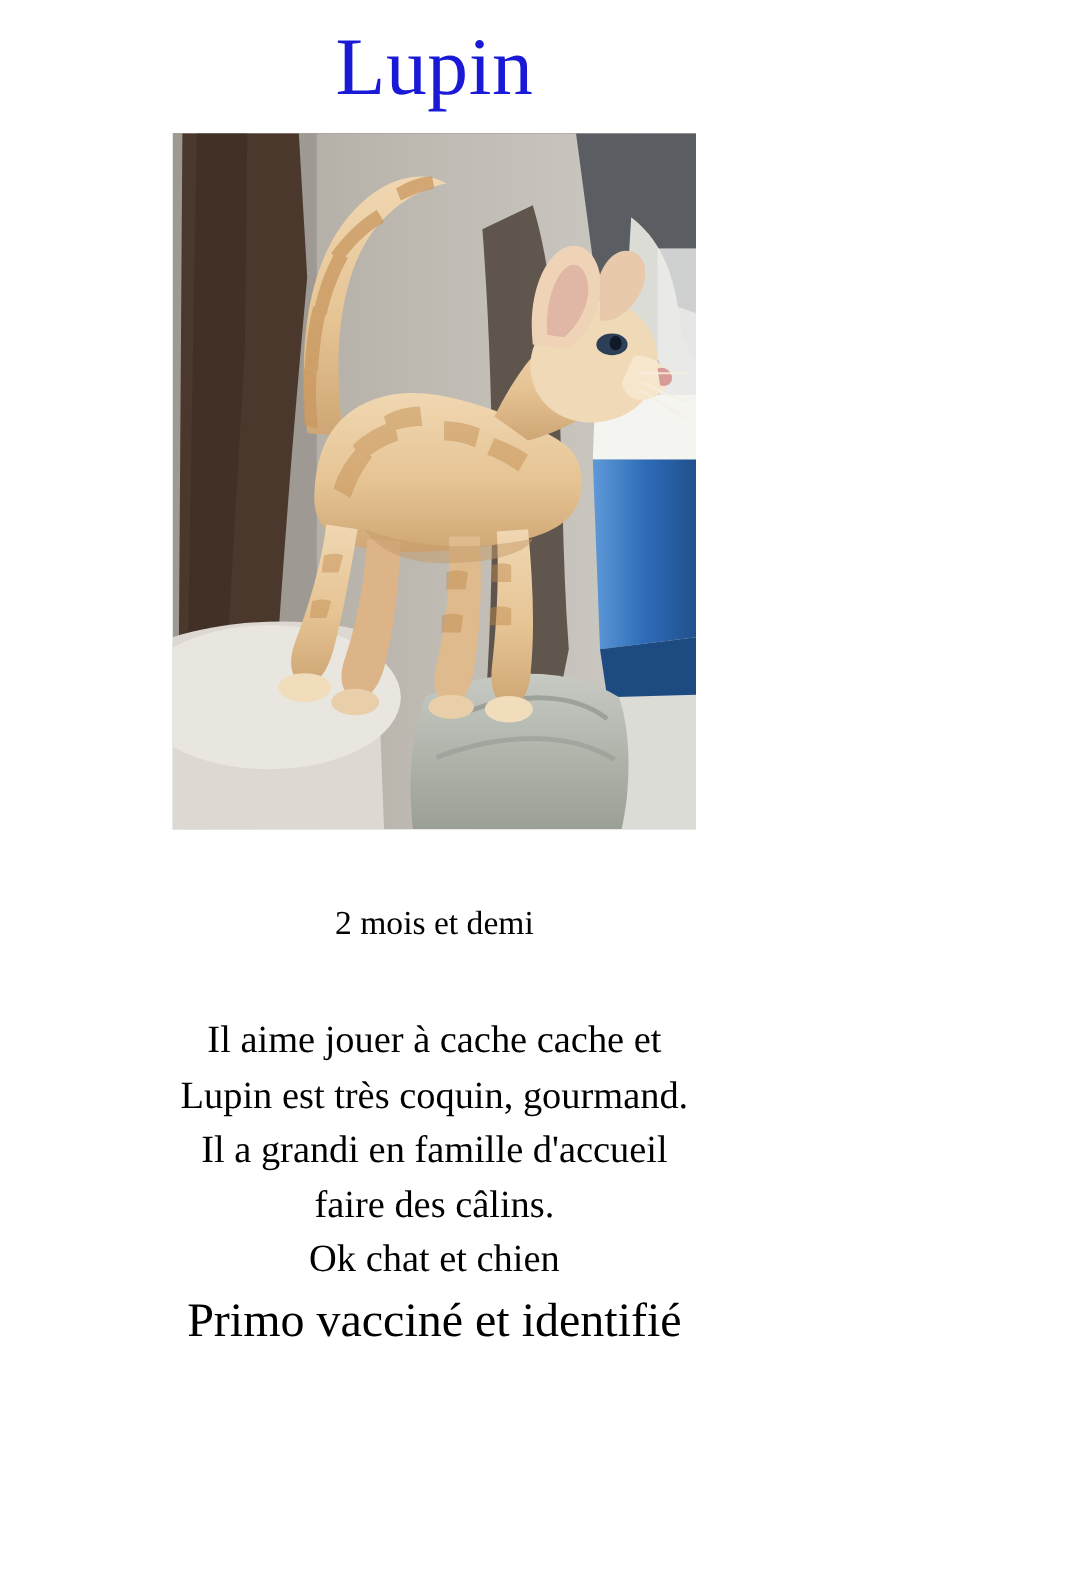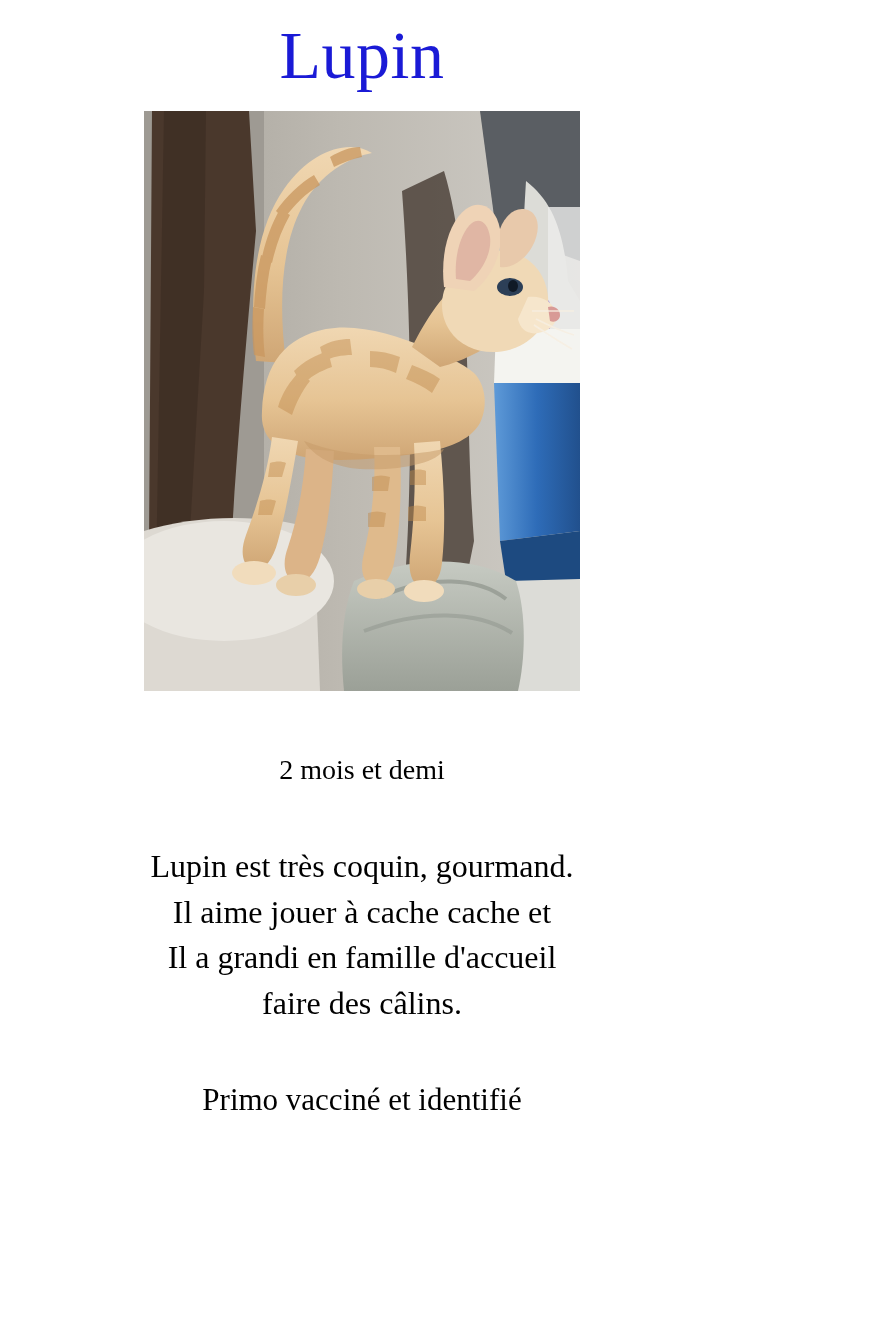--- a/index.html
+++ b/index.html
@@ -56,23 +56,22 @@
   .desc {
     margin-top: 58px;
     text-align: center;
     font-size: 32px;
     line-height: 1.42;
   }
   .desc-line {
     display: block;
   }
   .vaccine {
-    margin-top: 52px;
-    text-align: center;
-    font-size: 31px;
+    text-align: center;
+    font-size: 40px;
     line-height: 1.4;
   }
 </style>
 </head>
 <body>
 
 <div class="page">
 
   <h1 class="title">Lupin</h1>
 
@@ -185,21 +184,22 @@
         <path d="M116 390 C122 388 128 388 132 390 L128 404 C122 404 118 404 114 404 Z"></path>
       </g>
 
       <path d="M160 330 C200 346 252 348 300 338 C294 352 256 360 216 358 C190 356 170 346 160 330 Z" fill="#c69a68" opacity="0.5"></path>
     </svg>
   </div>
 
   <div class="age-line">2 mois et demi</div>
 
   <div class="desc">
+    <span class="desc-line">Il aime jouer à cache cache et</span>
     <span class="desc-line">Lupin est très coquin, gourmand.</span>
-    <span class="desc-line">Il aime jouer à cache cache et</span>
     <span class="desc-line">Il a grandi en famille d'accueil</span>
     <span class="desc-line">faire des câlins.</span>
+    <span class="desc-line">Ok chat et chien</span>
   </div>
 
   <div class="vaccine">Primo vacciné et identifié</div>
 
 </div>
 
 </body></html>

